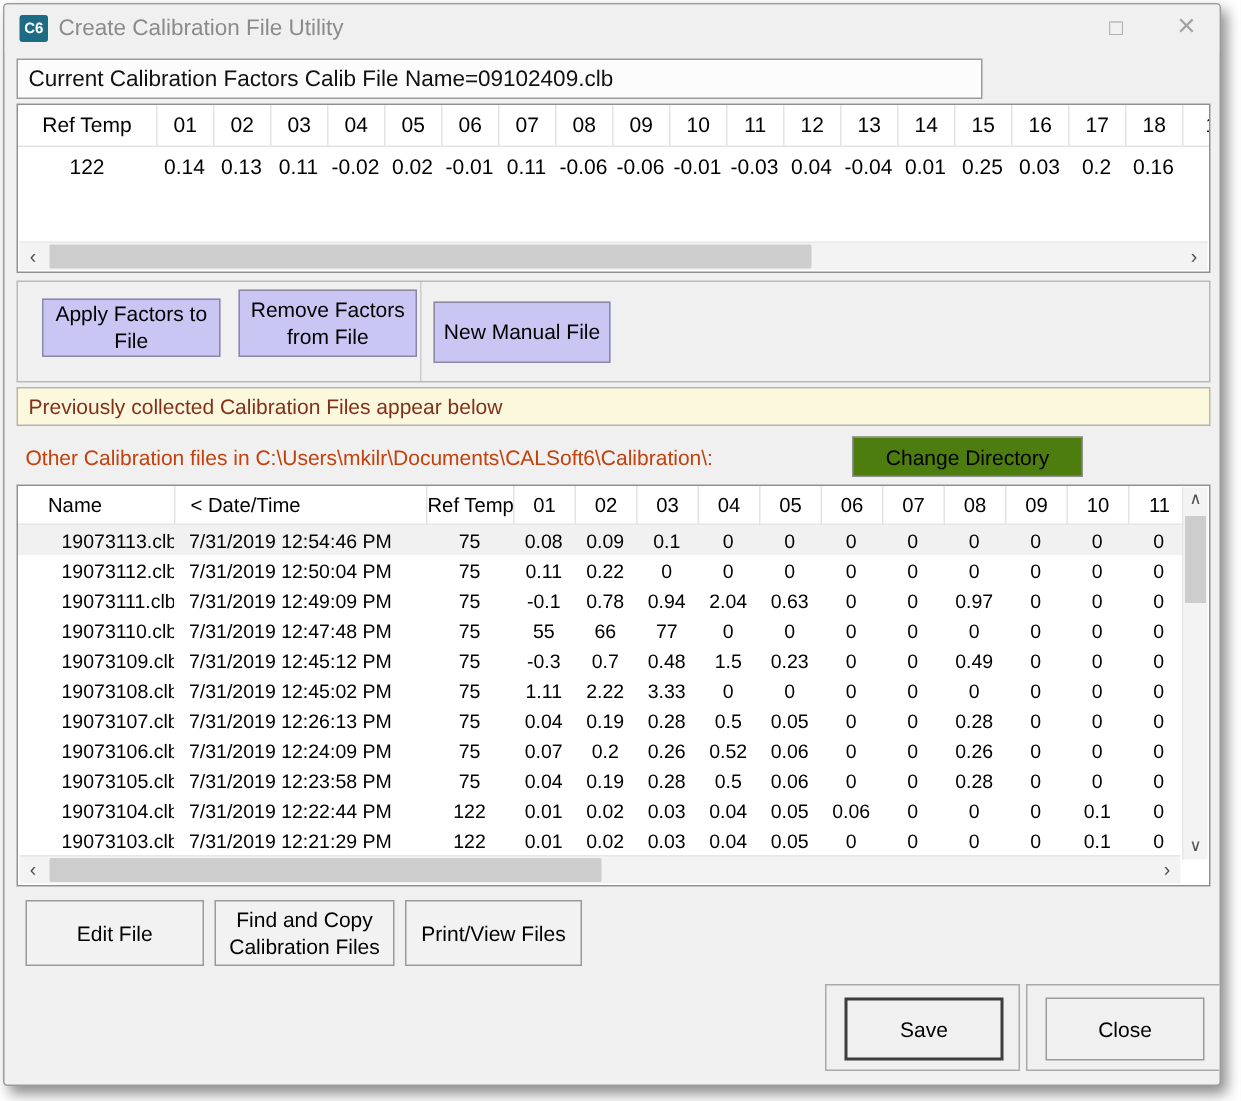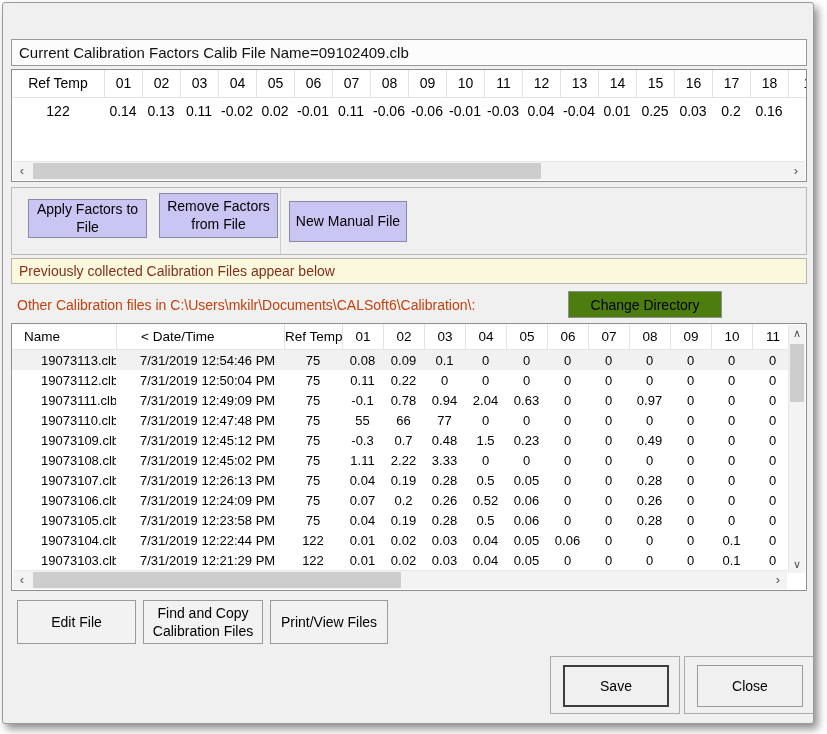--- a/index.html
+++ b/index.html
@@ -15,21 +15,21 @@
   .app-icon {
     position:absolute; left:10px; top:7px; width:19px; height:18px;
     background:#1e6b84; color:#fff; font-size:10px; font-weight:bold;
     display:flex; align-items:center; justify-content:center; border-radius:2px;
   }
   .win-title { position:absolute; left:36px; top:7px; font-size:15px; color:#8b8b8b; }
   .btn-max { position:absolute; left:728px; top:4px; width:26px; height:24px; color:#a3a3a3; font-size:15px; text-align:center; line-height:24px; }
   .btn-close { position:absolute; left:774px; top:2px; width:28px; height:26px; color:#a3a3a3; font-size:21px; text-align:center; line-height:26px; }
   
   .label-panel {
-    position:absolute; left:8px; top:36px; width:796px; height:27px;
+    position:absolute; left:8px; top:36px; width:644px; height:27px;
     background:#fcfcfc; border:1px solid #9a9a9a; font-size:15px; color:#111;
     line-height:25px; padding-left:7px;
   }
   
   .factors-panel {
     position:absolute; left:8px; top:66px; width:796px; height:113px;
     background:#ffffff; border:1px solid #8f8f8f; overflow:hidden;
   }
   .frow { display:flex; }
   .fcell { flex:0 0 38px; text-align:center; font-size:14px; color:#000; }
@@ -76,22 +76,22 @@
   }
   
   .files-panel {
     position:absolute; left:8px; top:320px; width:796px; height:268px;
     background:#ffffff; border:1px solid #8f8f8f; overflow:hidden;
   }
   .grid { position:absolute; left:0; top:0; width:777px; }
   .grow { display:flex; height:20px; align-items:center; }
   .grow.header { height:26px; border-bottom:1px solid #e6e6e6; }
   .gc { font-size:13px; color:#000; overflow:hidden; white-space:nowrap; }
-  .gc.c-name { flex:0 0 104px; text-align:left; padding-left:12px; }
-  .gc.c-date { flex:0 0 168px; text-align:left; padding-left:24px; }
+  .gc.c-name { flex:0 0 104px; text-align:left; padding-left:20px; }
+  .gc.c-date { flex:0 0 168px; text-align:left; padding-left:10px; }
   .gc.c-ref  { flex:0 0 58px;  text-align:center; }
   .gc.c-num  { flex:0 0 41px;  text-align:center; }
   .grow.header .gc { border-left:1px solid #e3e3e3; height:26px; line-height:26px; font-size:13.5px; }
   .grow.header .gc.c-name { border-left:none; }
   .grow.row .gc.c-name { padding-left:29px; }
   .grow.row.sel { background:#f1f1f1; }
   .partial-clip { height:5px; overflow:hidden; }
   .vscroll {
     position:absolute; right:1px; top:1px; width:17px; height:248px;
     background:#f3f3f3; border-left:1px solid #e7e7e7;
@@ -120,20 +120,26 @@
     display:flex; align-items:center; justify-content:center;
   }
   .bottom-btn.default { border:2px solid #3d3d3d; }
   .bottom-btn.normal  { border:1px solid #9a9a9a; }
 </style>
 </head>
 <body>
 
 <div class="window">
 
+  <div class="titlebar">
+    <div class="app-icon">C6</div>
+    <div class="win-title">Create Calibration File Utility</div>
+    <div class="btn-max">□</div>
+    <div class="btn-close">×</div>
+  </div>
 
   <div class="label-panel">Current Calibration Factors Calib File Name=09102409.clb</div>
 
   <div class="factors-panel">
     <div class="frow header" id="factors-head">
         <div class="fcell first">Ref Temp</div>
         <div class="fcell">01</div>
         <div class="fcell">02</div>
         <div class="fcell">03</div>
         <div class="fcell">04</div>

